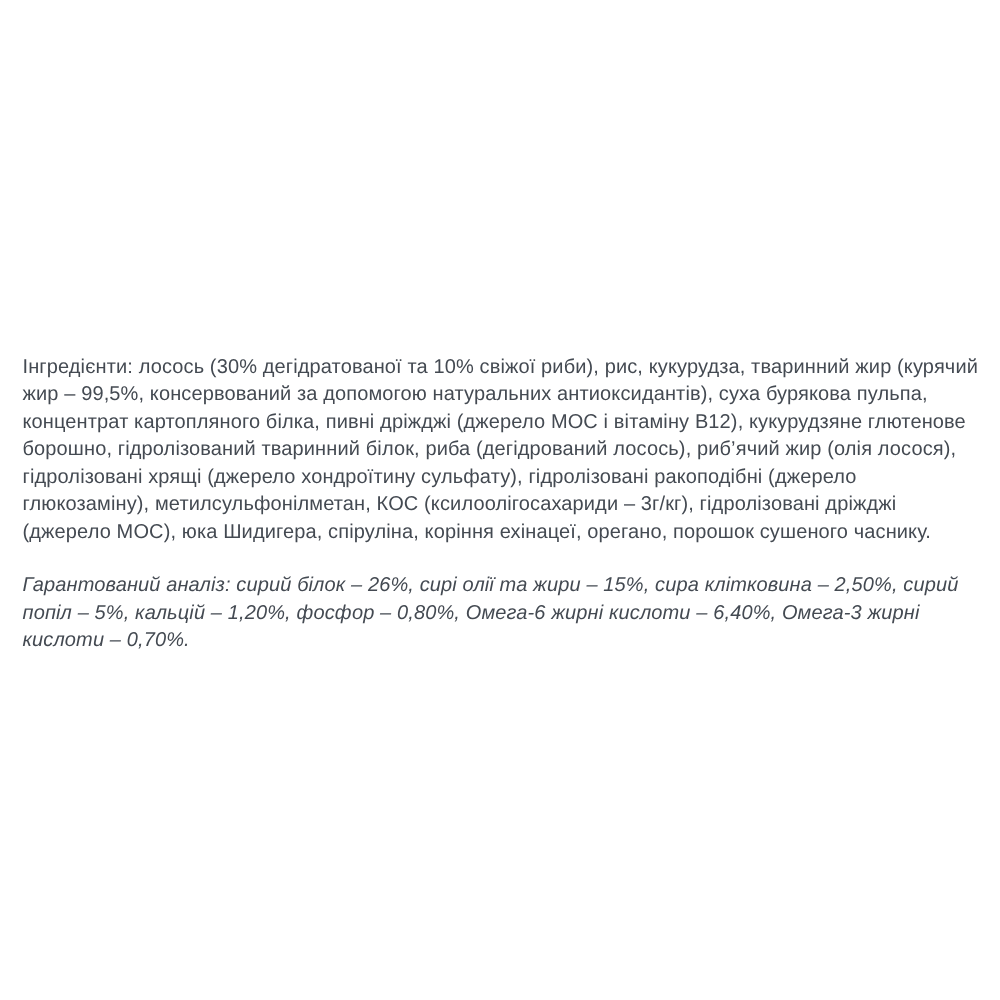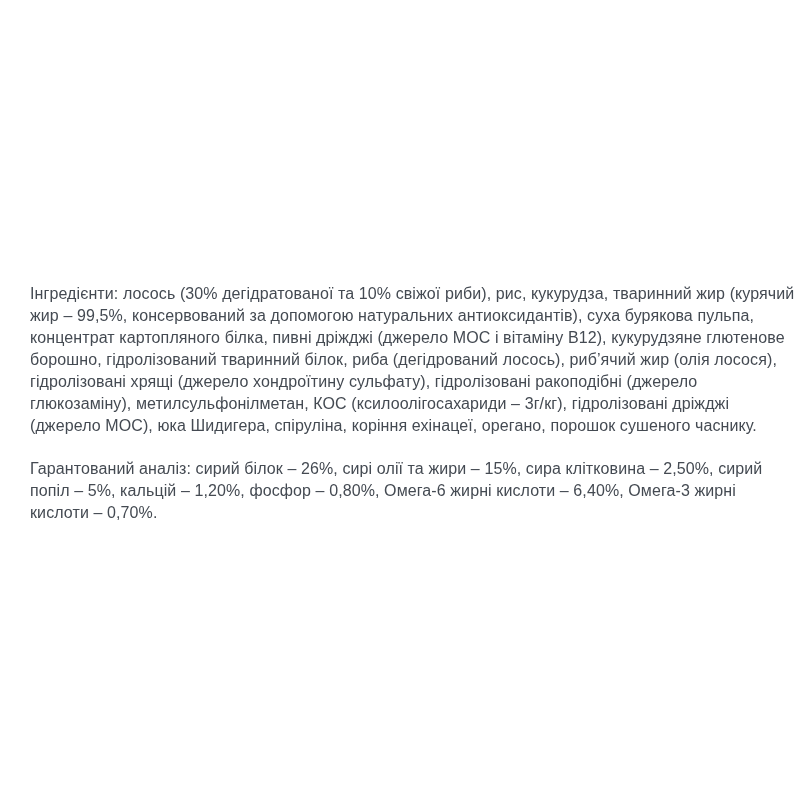--- a/index.html
+++ b/index.html
@@ -12,30 +12,30 @@
   }
   .content-area {
     position: absolute;
     top: 283px;
     left: 18px;
     width: 766px;
     font-family: "Liberation Sans", "DejaVu Sans", sans-serif;
     font-size: 16px;
     line-height: 22px;
     color: #444a52;
-    margin-left: 12px;
     -webkit-font-smoothing: antialiased;
   }
   .content-area p {
     margin: 0;
     padding: 0;
     letter-spacing: 0.1px;
   }
   .content-area p + p {
     margin-top: 21px;
+    font-style: italic;
   }
 </style>
 </head>
 <body style="background: rgb(255, 255, 255);">
 
 <main class="content-area" style="color: rgb(68, 74, 82);">
   <p>Інгредієнти: лосось (30% дегідратованої та 10% свіжої риби), рис, кукурудза, тваринний жир (курячий жир – 99,5%, консервований за допомогою натуральних антиоксидантів), суха бурякова пульпа, концентрат картопляного білка, пивні дріжджі (джерело МОС і вітаміну В12), кукурудзяне глютенове борошно, гідролізований тваринний білок, риба (дегідрований лосось), риб’ячий жир (олія лосося), гідролізовані хрящі (джерело хондроїтину сульфату), гідролізовані ракоподібні (джерело глюкозаміну), метилсульфонілметан, КОС (ксилоолігосахариди – 3г/кг), гідролізовані дріжджі (джерело МОС), юка Шидигера, спіруліна, коріння ехінацеї, орегано, порошок сушеного часнику.</p>
   <p>Гарантований аналіз: сирий білок – 26%, сирі олії та жири – 15%, сира клітковина – 2,50%, сирий попіл – 5%, кальцій – 1,20%, фосфор – 0,80%, Омега-6 жирні кислоти – 6,40%, Омега-3 жирні кислоти – 0,70%.</p>
 </main>
 

